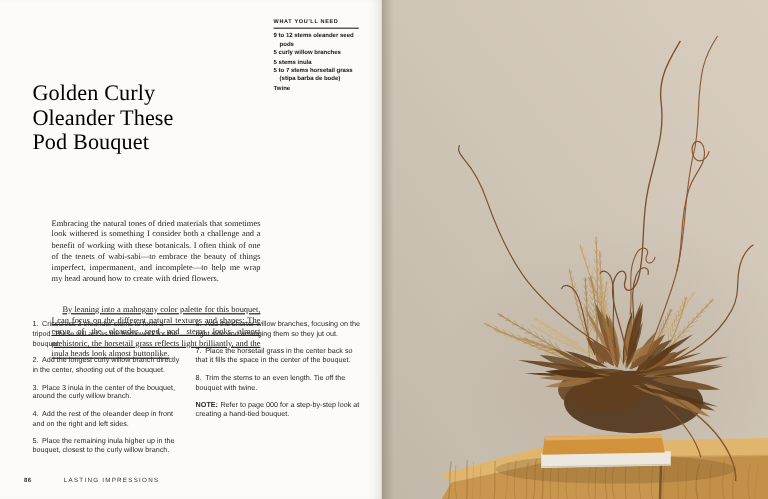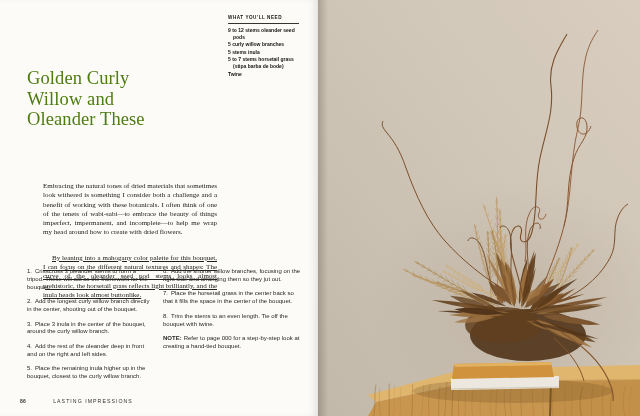--- a/index.html
+++ b/index.html
@@ -7,21 +7,21 @@
   .spread{position:relative;width:640px;height:416px;display:flex;overflow:hidden;background:#fbfaf7;}
   .page{position:relative;width:318px;height:416px;background:#fcfbf8;box-shadow:inset -7px 0 9px -5px rgba(70,58,44,.16);font-family:"Liberation Serif",serif;}
   .photo{position:relative;width:322px;height:416px;}
   .photo svg{display:block;}
 
   .materials{position:absolute;left:228px;top:15px;width:71px;font-family:"Liberation Sans",sans-serif;color:#15130f;}
   .materials .mat-head{margin:0 0 3px;font-size:4.6px;font-weight:700;letter-spacing:.55px;text-transform:uppercase;border-bottom:.6px solid #37342e;padding-bottom:2.5px;}
   .materials ul{list-style:none;margin:0;padding:0;font-size:5px;font-weight:700;line-height:1.42;}
   .materials li{padding-left:5px;text-indent:-5px;margin-bottom:.5px;}
 
-  .title{position:absolute;left:27px;top:68px;color:#4d7c0f;font-size:18.5px;line-height:1.11;letter-spacing:.1px;}
+  .title{position:absolute;left:27px;top:68px;color:#000000;font-size:18.5px;line-height:1.11;letter-spacing:.1px;}
 
   .intro{position:absolute;left:27px;top:166px;width:206px;font-size:7px;line-height:1.33;color:#21201d;text-align:justify;}
   .intro p{margin:16px;}
   .intro p + p{text-indent:9px;text-decoration:underline;}
 
   .steps{position:absolute;top:268px;font-family:"Liberation Sans",sans-serif;font-size:6px;line-height:1.32;color:#2a2927;}
   .steps.col1{left:27px;width:127px;}
   .steps.col2{left:163px;width:139px;}
   .steps ol{list-style:none;margin:0;padding:0;}
   .steps li{margin-bottom:6.5px;}
@@ -53,24 +53,24 @@
           <li>5 to 7 stems horsetail grass (stipa barba de bode)</li>
 
           <li>Twine</li>
         </ul>
     </div>
 
     <div class="title">
 
         <div>Golden Curly</div>
 
-        <div>Willow and</div>
 
         <div>Oleander These</div>
 
+        <div>Pod Bouquet</div>
       </div>
 
     <div class="intro">
       <p>Embracing the natural tones of dried materials that sometimes look withered is something I consider both a challenge and a benefit of working with these botanicals. I often think of one of the tenets of wabi-sabi—to embrace the beauty of things imperfect, impermanent, and incomplete—to help me wrap my head around how to create with dried flowers.</p>
       <p>By leaning into a mahogany color palette for this bouquet, I can focus on the different natural textures and shapes: The curve of the oleander seed pod stems looks almost prehistoric, the horsetail grass reflects light brilliantly, and the inula heads look almost buttonlike.</p>
     </div>
 
     <div class="steps col1">
       <ol>
 

